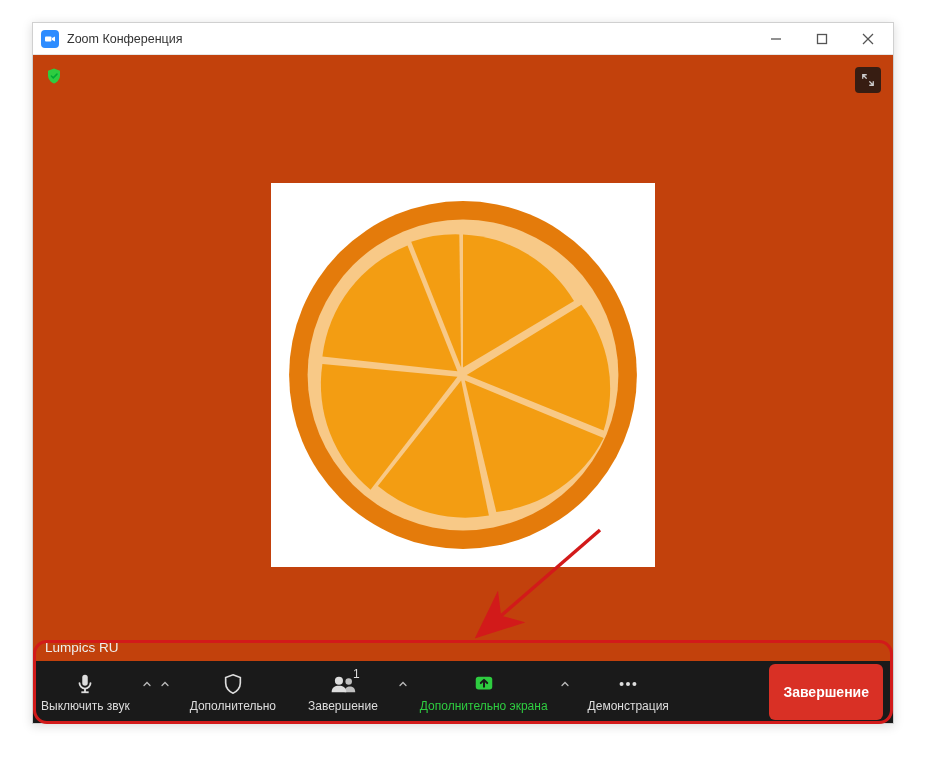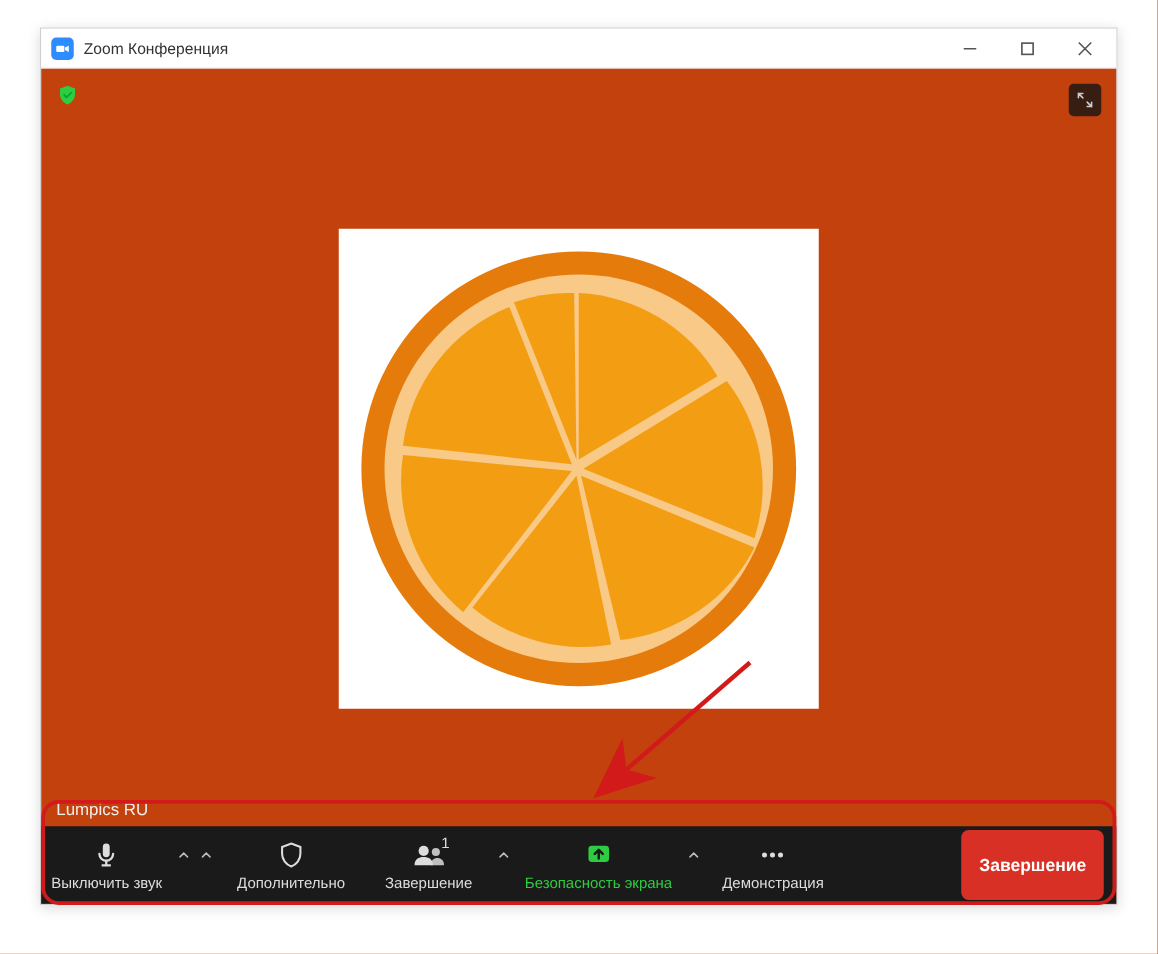--- a/index.html
+++ b/index.html
@@ -191,21 +191,21 @@
           </svg>
         </div>
 
       <div class="tbtn green" style="padding:0 8px">
         <div class="ic">
           <svg width="24" height="22" viewBox="0 0 24 24">
               <rect x="3" y="4" width="18" height="14" rx="3" fill="#2ecc40"></rect>
               <path d="M12 15 V8 M8.5 11 L12 7.5 L15.5 11" stroke="#1a1a1a" stroke-width="2.2" fill="none" stroke-linecap="round" stroke-linejoin="round"></path>
             </svg>
         </div>
-        <div class="lbl">Безопасность экрана</div>
+        <div class="lbl">Дополнительно экрана</div>
       </div>
       <div class="chev">
           <svg width="12" height="12" viewBox="0 0 24 24">
             <path d="M6 15 L12 9 L18 15" stroke="#bbb" stroke-width="2.5" fill="none" stroke-linecap="round"></path>
           </svg>
         </div>
 
       <div class="tbtn" style="padding:0 14px">
         <div class="ic">
           <svg width="24" height="22" viewBox="0 0 24 24" fill="#ddd">

